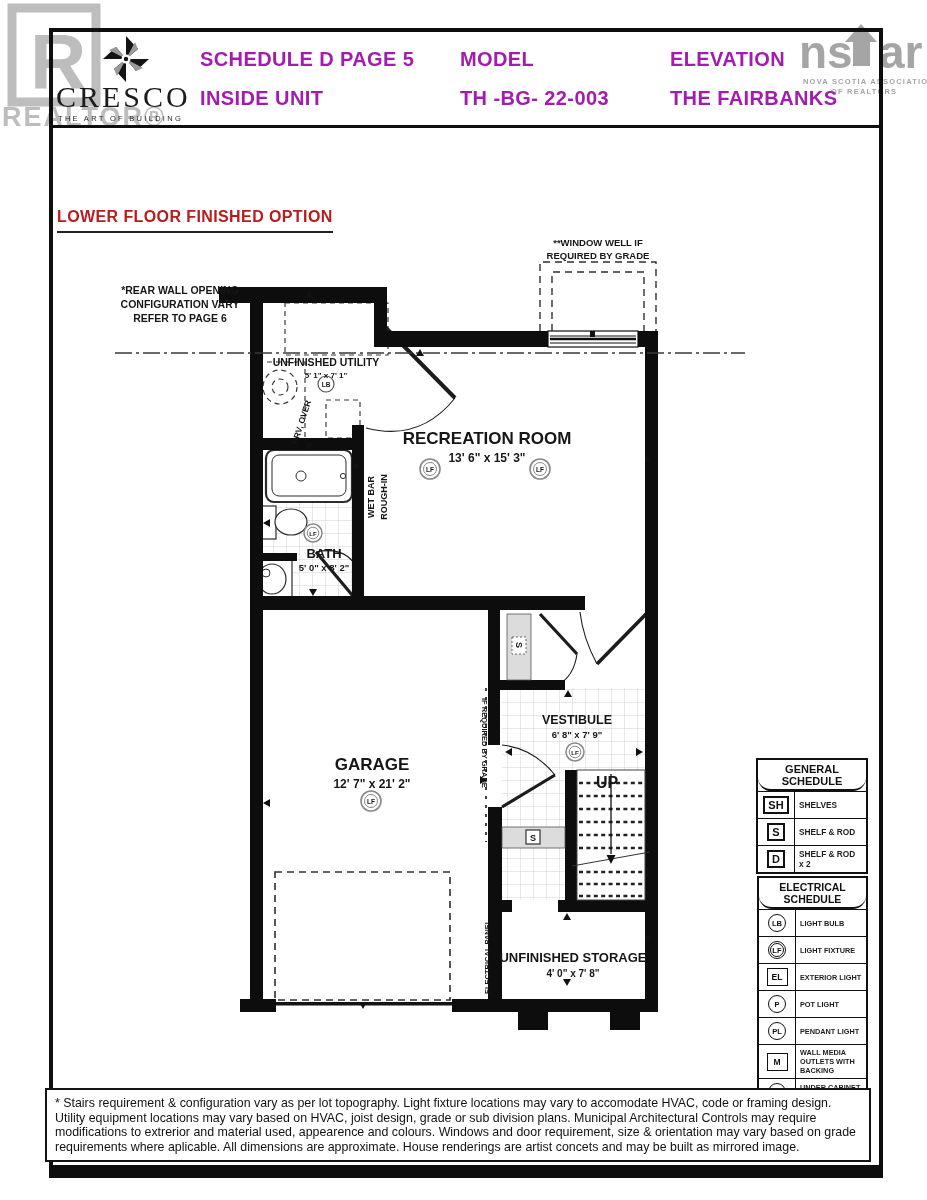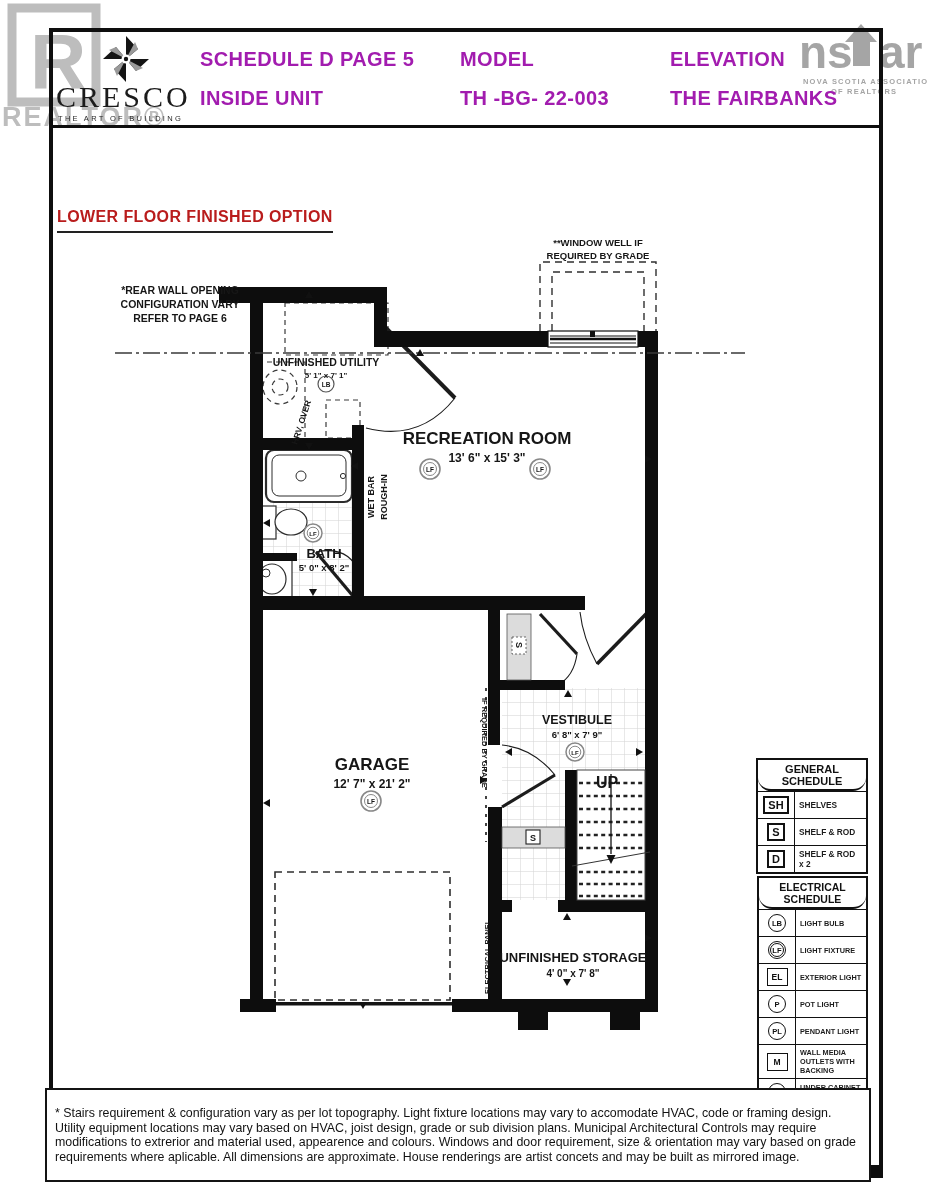--- a/index.html
+++ b/index.html
@@ -49,21 +49,21 @@
   .sym-box{border:2px solid #111;font-weight:700;font-size:11px;padding:1px 3px;line-height:1.1;}
   .sym-square{border:1.6px solid #111;width:19px;height:16px;display:flex;align-items:center;
               justify-content:center;font-size:8.5px;font-weight:700;}
   .sym-circle{border:1.7px solid #111;border-radius:50%;width:18px;height:18px;display:flex;
               align-items:center;justify-content:center;font-size:7.6px;font-weight:700;box-sizing:border-box;}
   .sym-circle.double{position:relative;}
   .sym-circle.double::after{content:"";position:absolute;inset:.8px;border:1px solid #111;border-radius:50%;}
 
   
   .disclaimer{left:45px;top:1088px;width:826px;box-sizing:border-box;border:2px solid #141414;
-              padding:16px 8px;font-size:12.4px;line-height:1.17;color:#121212;z-index:5;background:#fff;}
+              padding:6px 8px;font-size:12.4px;line-height:1.17;color:#121212;z-index:5;background:#fff;}
 </style>
 </head>
 <body>
 
 <div class="page">
 
   <svg class="abs wm" viewBox="0 0 200 140">
     <rect x="12" y="8" width="84" height="94" fill="none" stroke="#bdbdbd" stroke-width="9"></rect>
     <text x="30" y="88" font-size="78" font-weight="700" fill="#bdbdbd">R</text>
     <text x="2" y="126" font-size="27" font-weight="700" letter-spacing="2" fill="#bdbdbd">REALTOR®</text>

